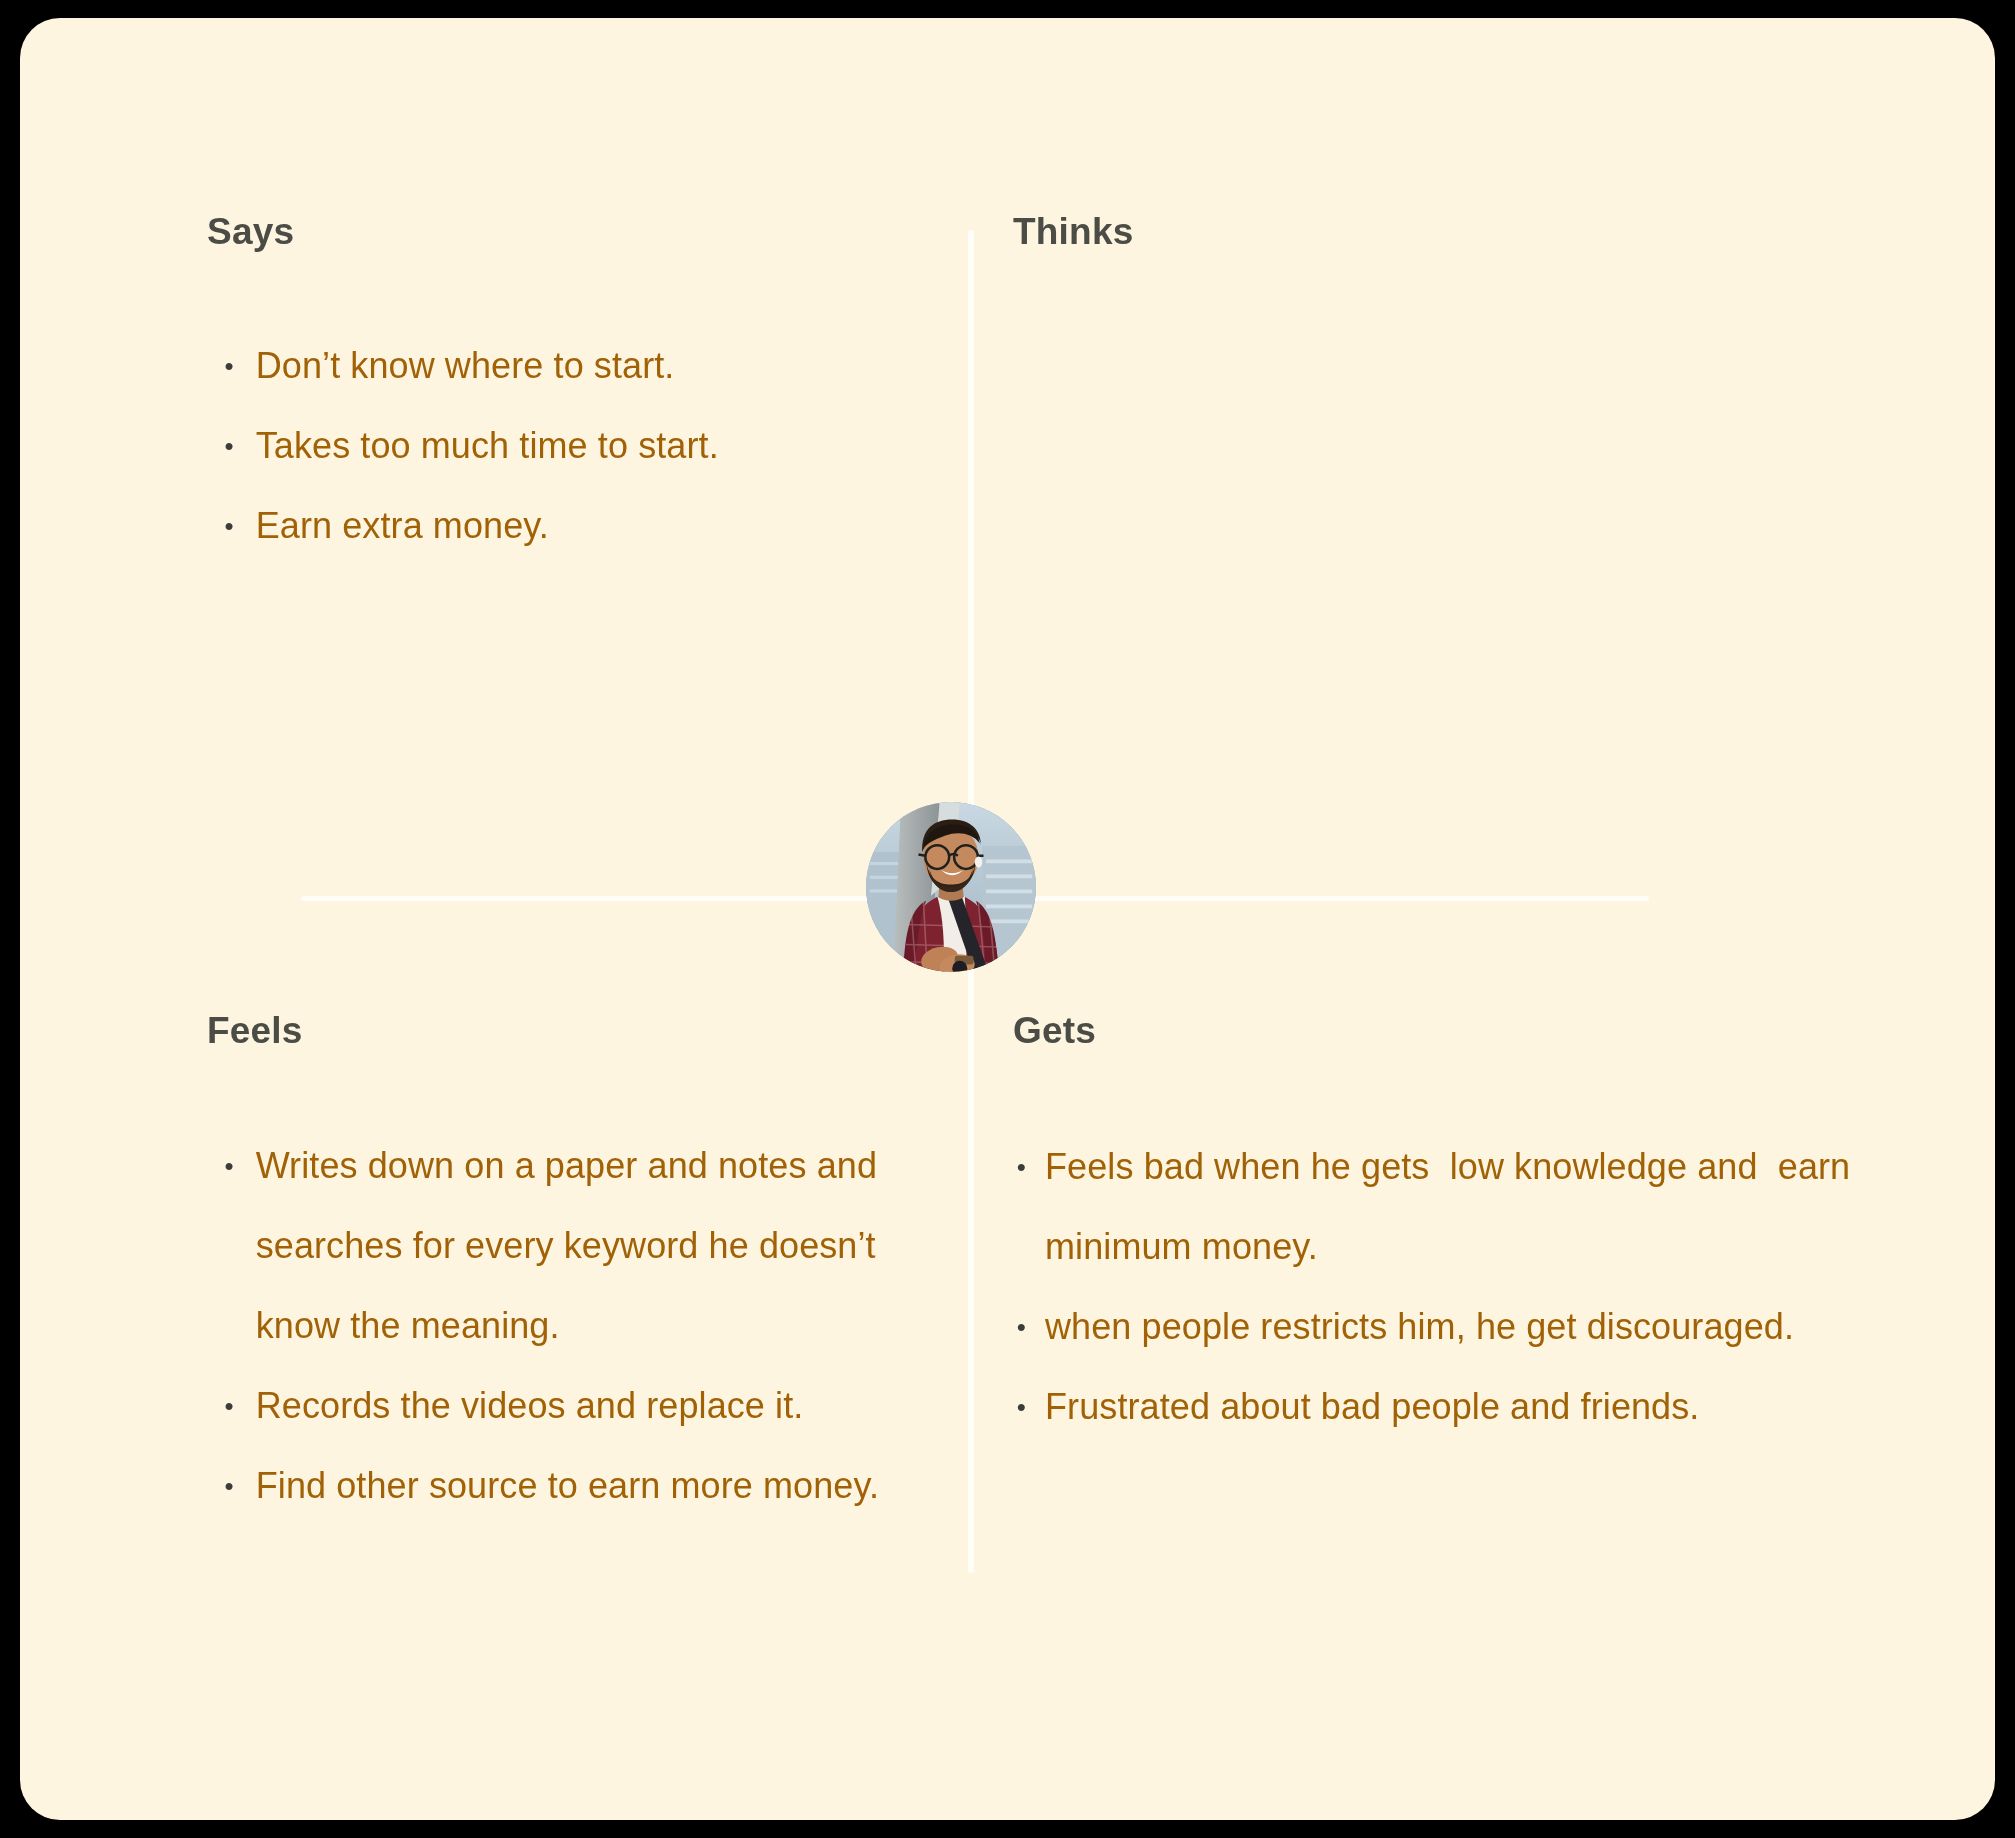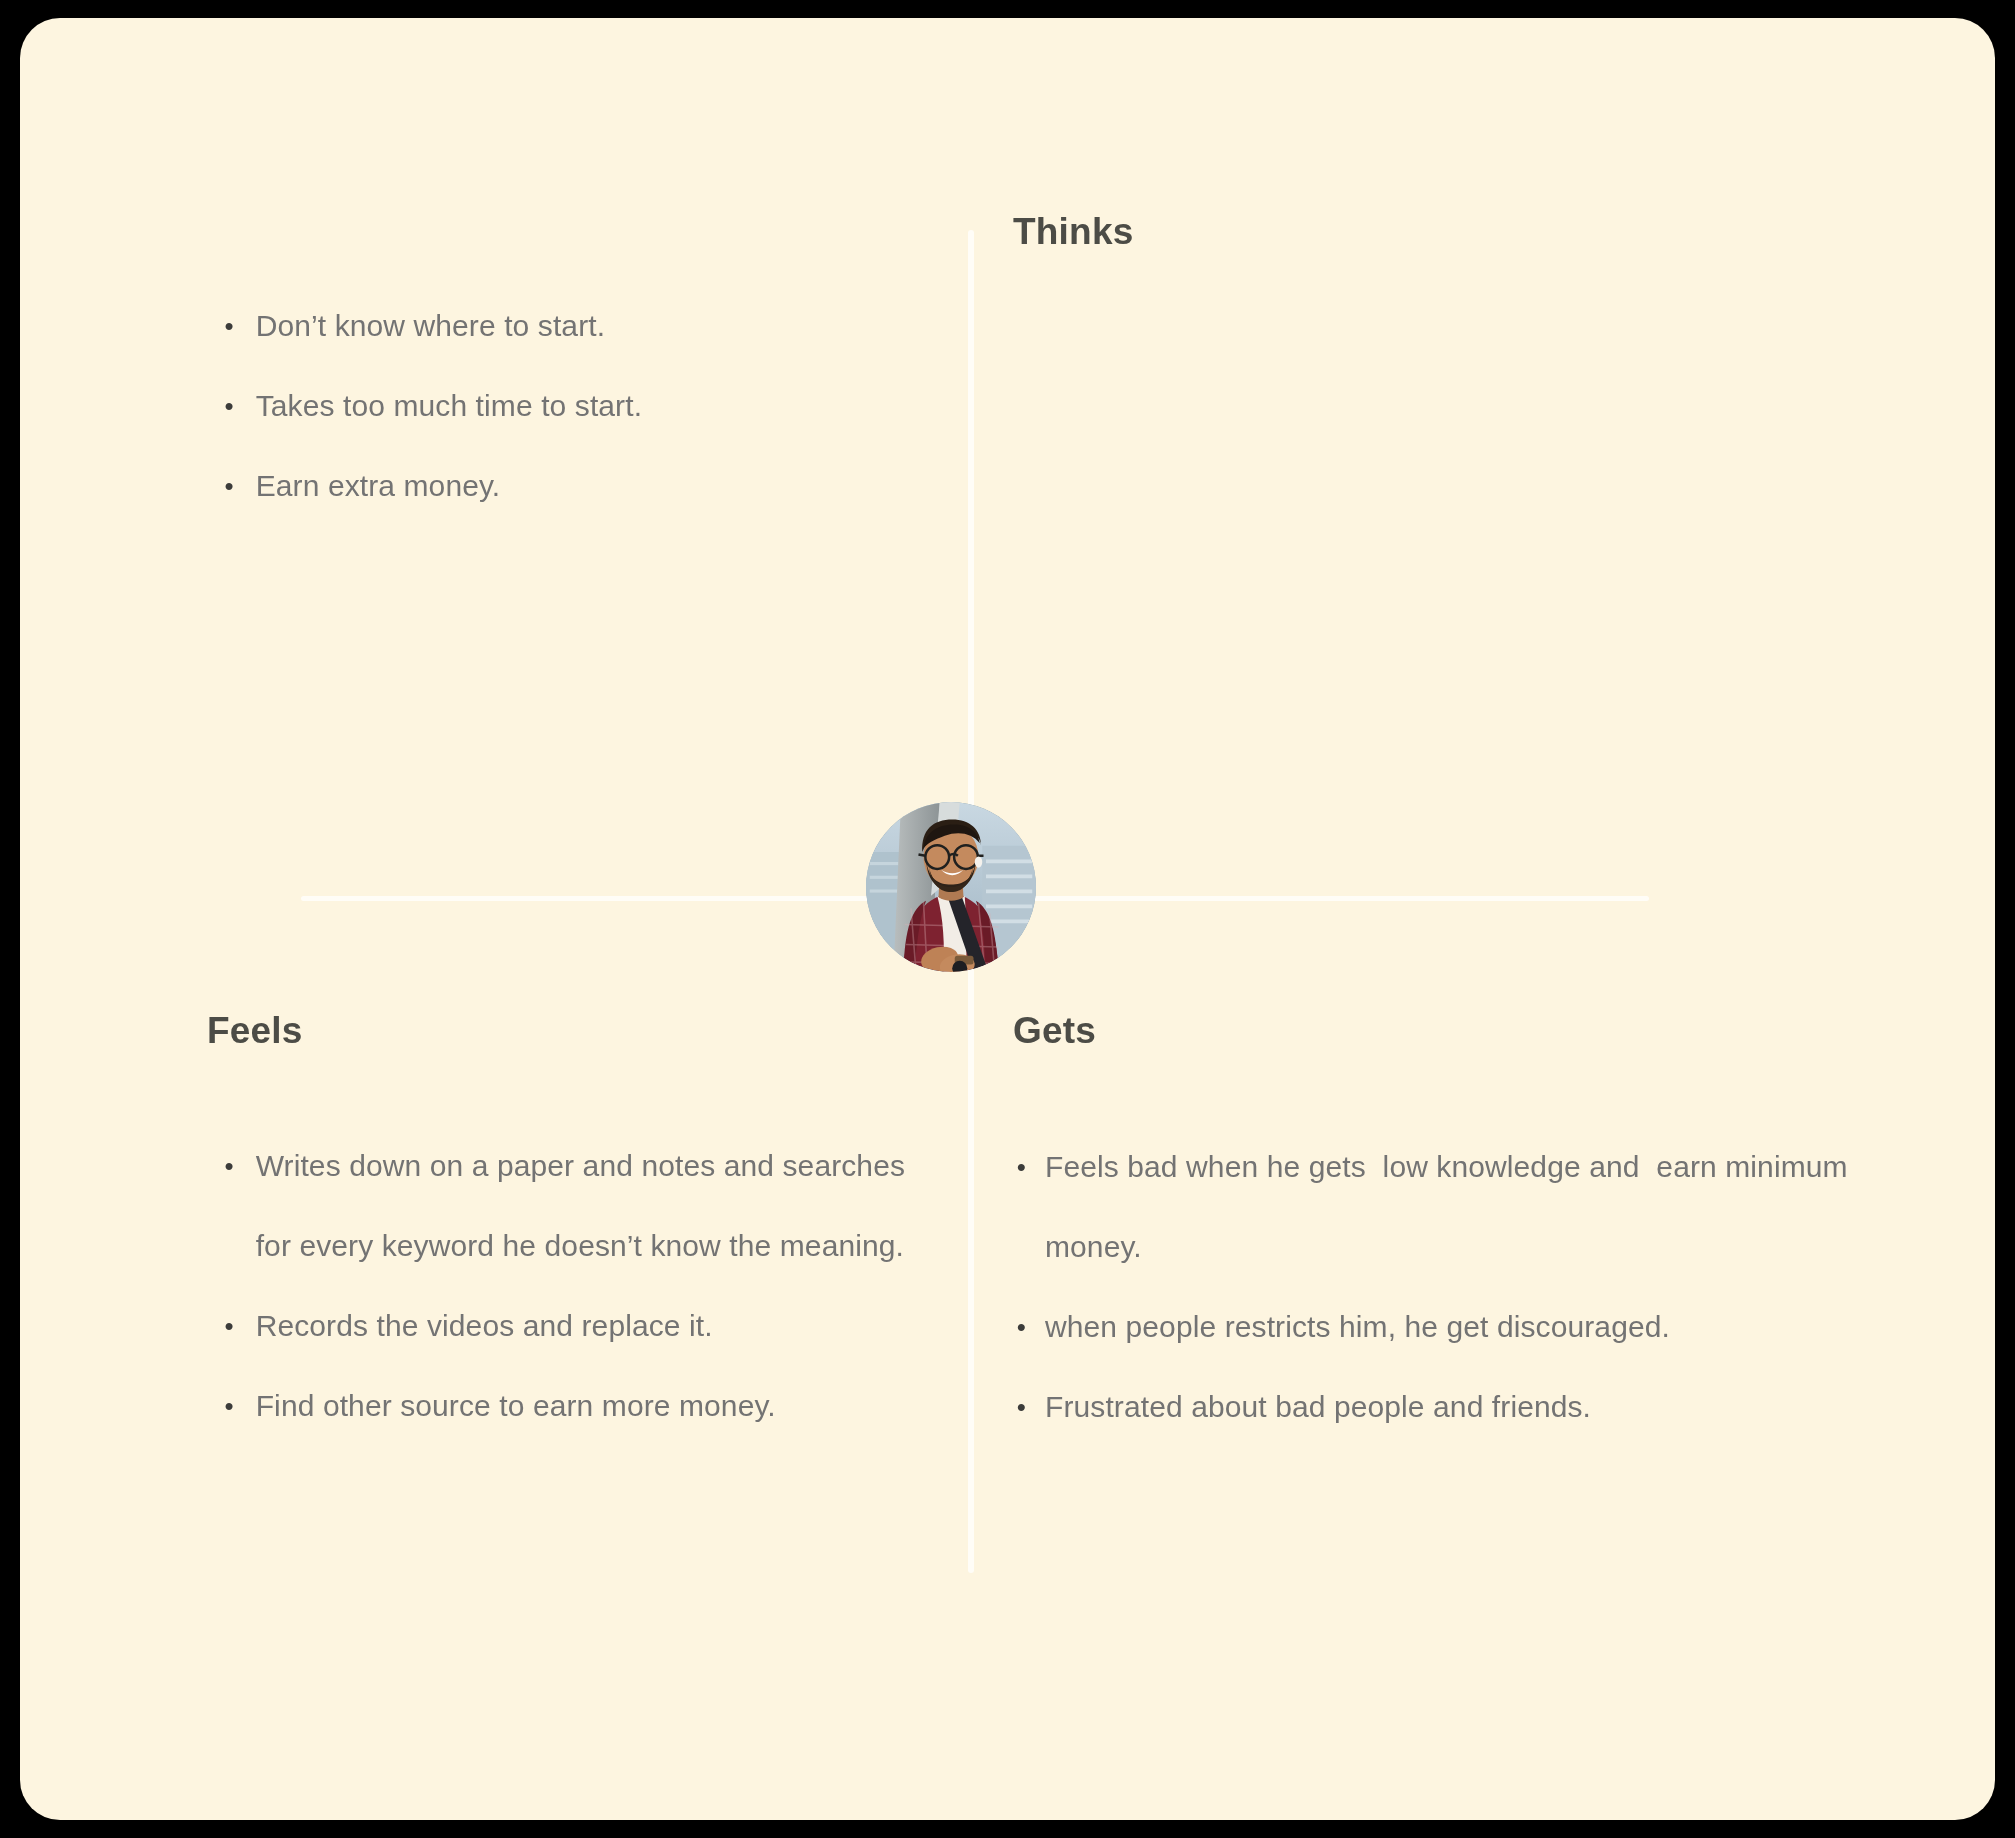--- a/index.html
+++ b/index.html
@@ -68,23 +68,23 @@
     list-style: none;
     margin-top: 74px;
   }
   #quadrant-thinks .bullet-list { margin-top: 70px; }
   #quadrant-does   .bullet-list { margin-top: 75px; }
   #quadrant-feels  .bullet-list { margin-top: 76px; }
 
   .bullet-item {
     position: relative;
     padding-left: 32px;
-    font-size: 30px;
+    font-size: 36px;
     line-height: 80px;
-    color: #737373;
+    color: #a16207;
     letter-spacing: 0.1px;
     white-space: pre-wrap;
   }
   .bullet-item::before {
     content: "•";
     position: absolute;
     left: 3.7px;
     top: 0;
     font-size: 26px;
     line-height: 80px;
@@ -111,20 +111,21 @@
 </head>
 <body>
 
 <div id="empathy-map-frame">
 
   <div class="divider-vertical"></div>
   <div class="divider-horizontal"></div>
   <div class="divider-horizontal right"></div>
 
   <div class="quadrant" id="quadrant-says">
+    <div class="quadrant-title">Says</div>
     <ul class="bullet-list">
       <li class="bullet-item">Don’t know where to start.</li>
       <li class="bullet-item">Takes too much time to start.</li>
       <li class="bullet-item">Earn extra money.</li>
     </ul>
   </div>
 
   <div class="quadrant" id="quadrant-thinks">
     <div class="quadrant-title">Thinks</div>
   </div>

